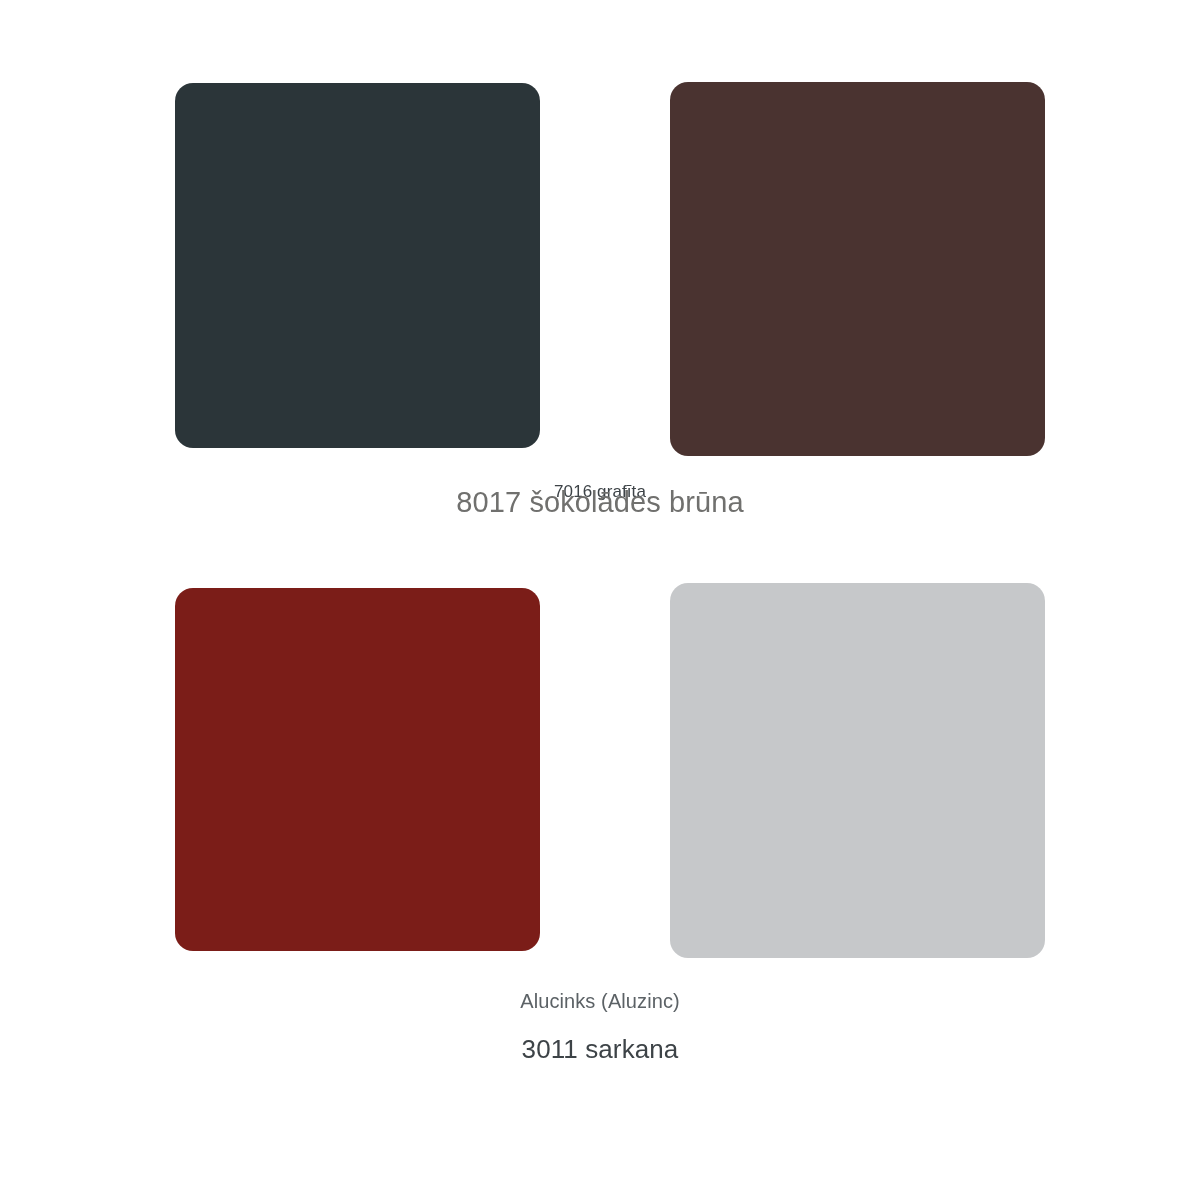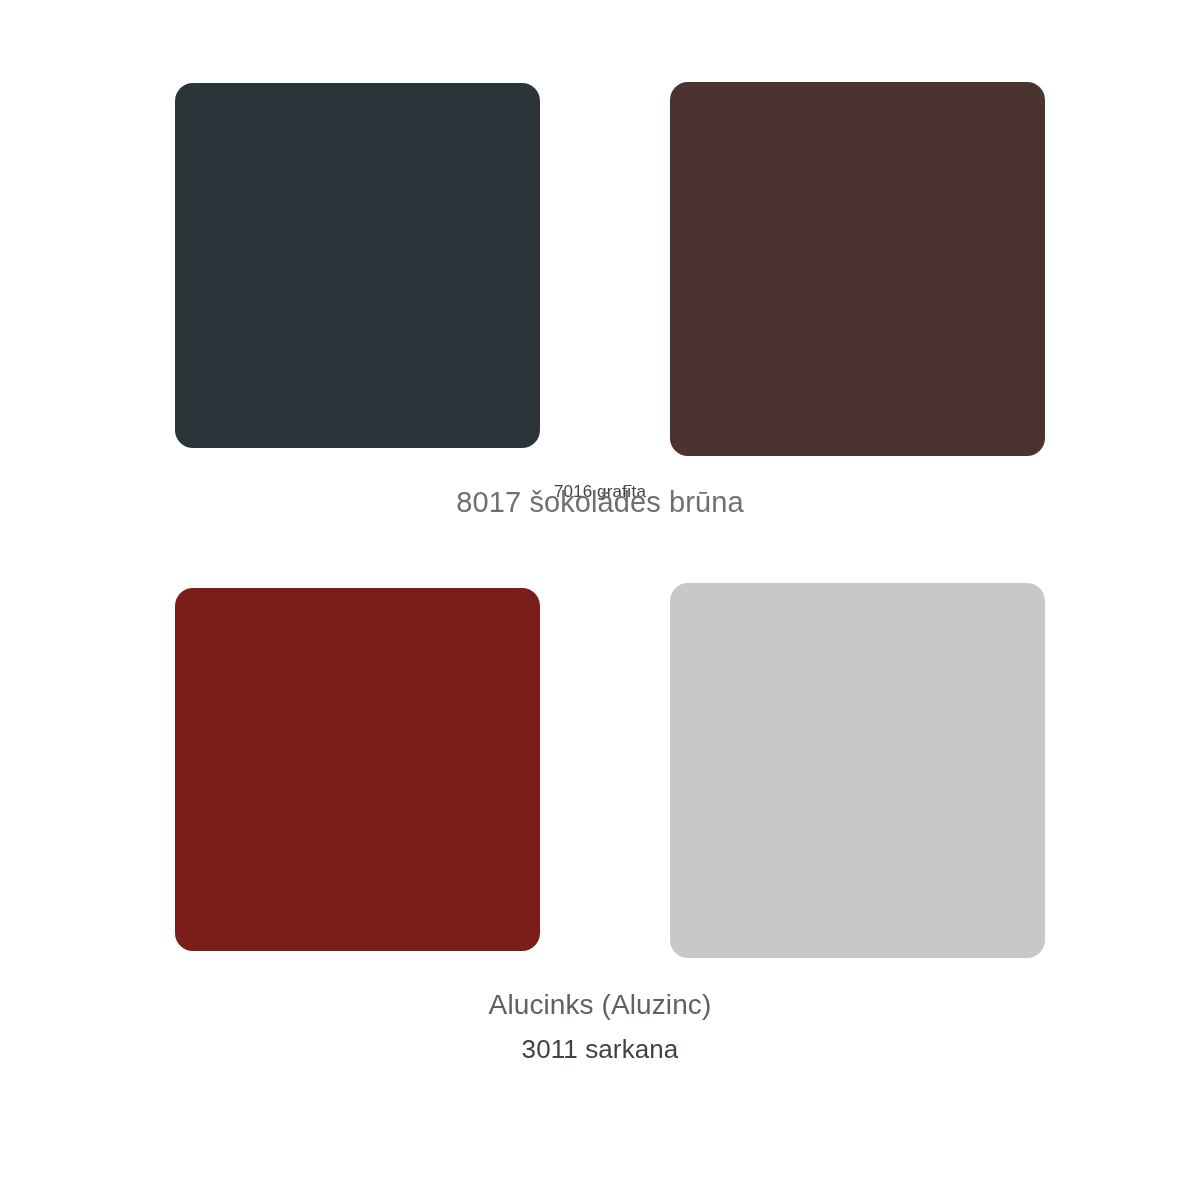--- a/index.html
+++ b/index.html
@@ -60,21 +60,21 @@
   
   #cell-1 { left: 670px;  top: 82px;  width: 375px; height: 374px; }
   #cap-1  { top: 488px;  font-size: 29px; color: #70706e; }
 
   
   #cell-2 { left: 175px;  top: 588px; width: 365px; height: 363px; }
   #cap-2  { top: 1036px;  font-size: 26px; color: #3d4347; }
 
   
   #cell-3 { left: 670px;  top: 583px; width: 375px; height: 375px; }
-  #cap-3  { top: 991px;  font-size: 28px; color: #5c6266; }
+  #cap-3  { top: 991px;  font-size: 20px; color: #5c6266; }
 </style>
 </head>
 <body style="background: rgb(255, 255, 255);">
 
 <div class="palette-page">
   <div class="swatch-grid">
 
     <div class="swatch-cell" id="cell-0">
       <span class="swatch-chip" id="chip-0" style="background: rgb(43, 53, 57);"></span>
     </div>

